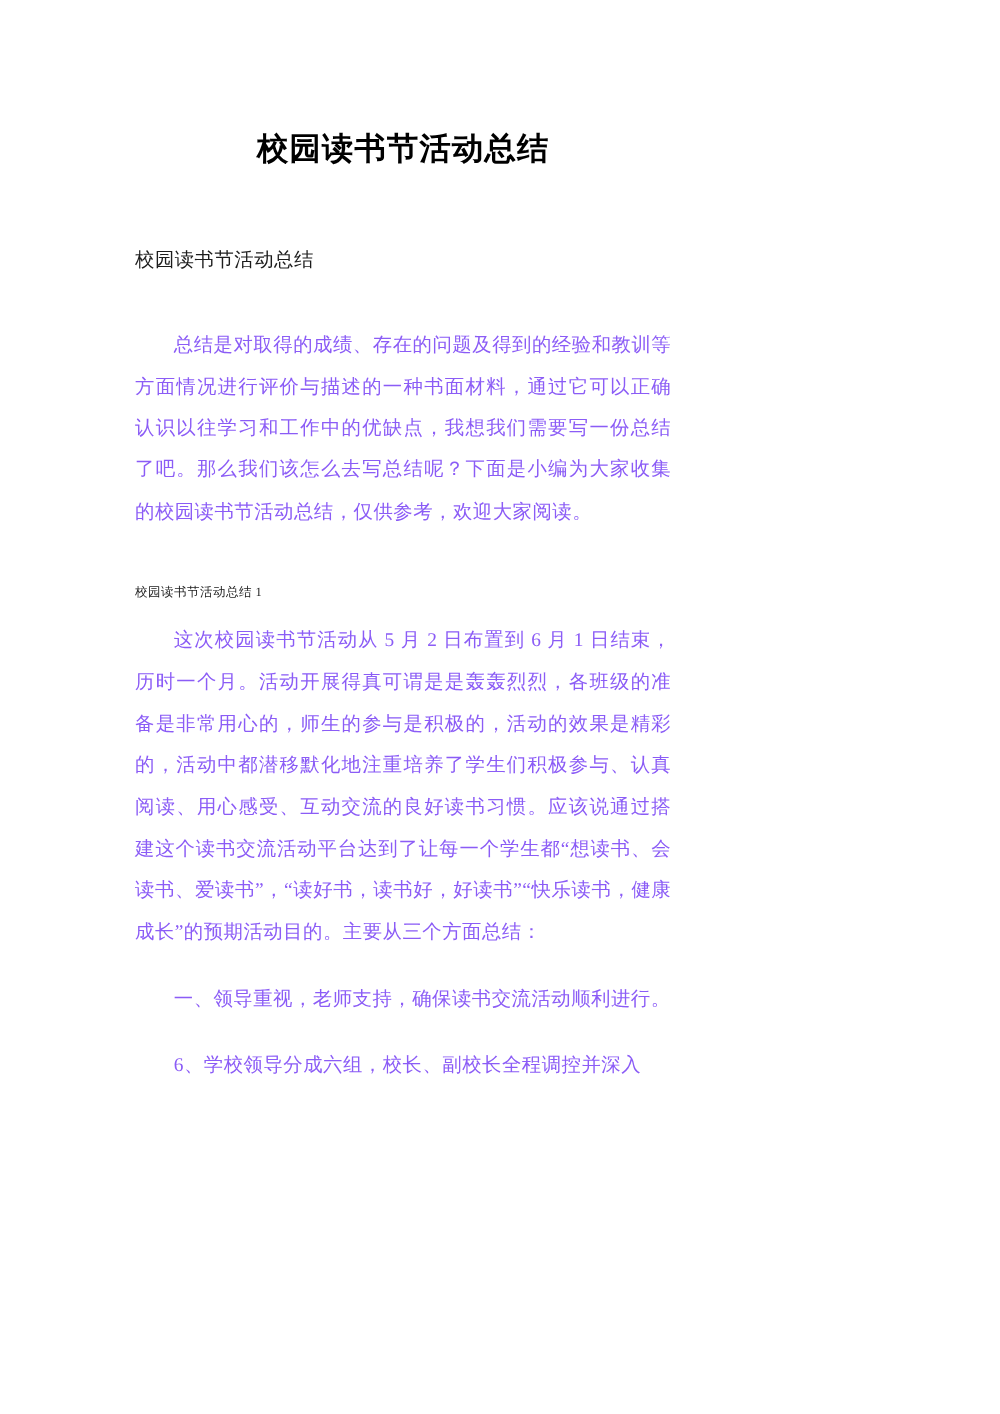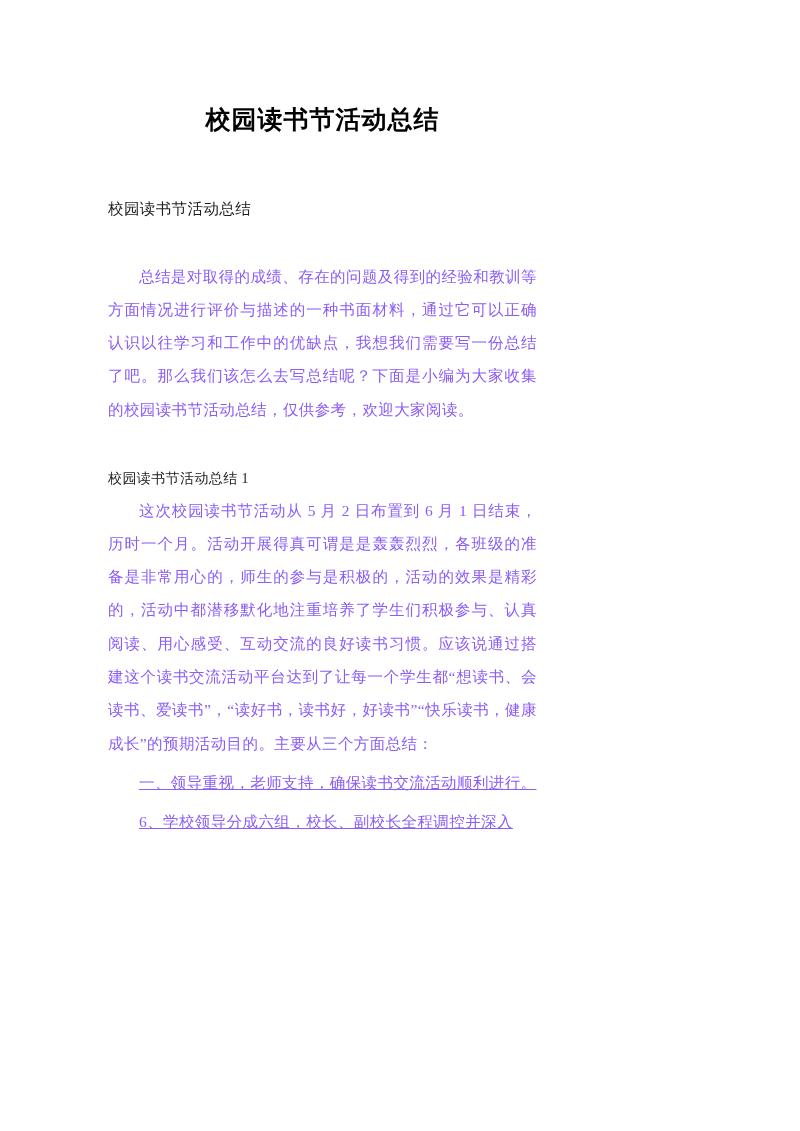--- a/index.html
+++ b/index.html
@@ -48,31 +48,30 @@
     color: #1c1c1c;
   }
   .body-block {
     margin-top: 34px;
   }
   .indent {
     text-indent: 2em;
   }
   .section-label {
     margin-top: 38px;
-    font-size: 14px;
+    font-size: 10px;
     line-height: 2.1;
     letter-spacing: 0.4px;
     color: #1c1c1c;
   }
   .flow {
-    margin-top: 6px;
-    text-decoration: underline;
+    margin-top: 20px;
   }
   .tight {
-    margin-top: 0;
+    margin-top: 11px;
   }
 </style>
 </head>
 <body>
 
 <div class="page">
 
   <h1 class="doc-title">校园读书节活动总结</h1>
 
   <div class="sub-heading">校园读书节活动总结</div>

